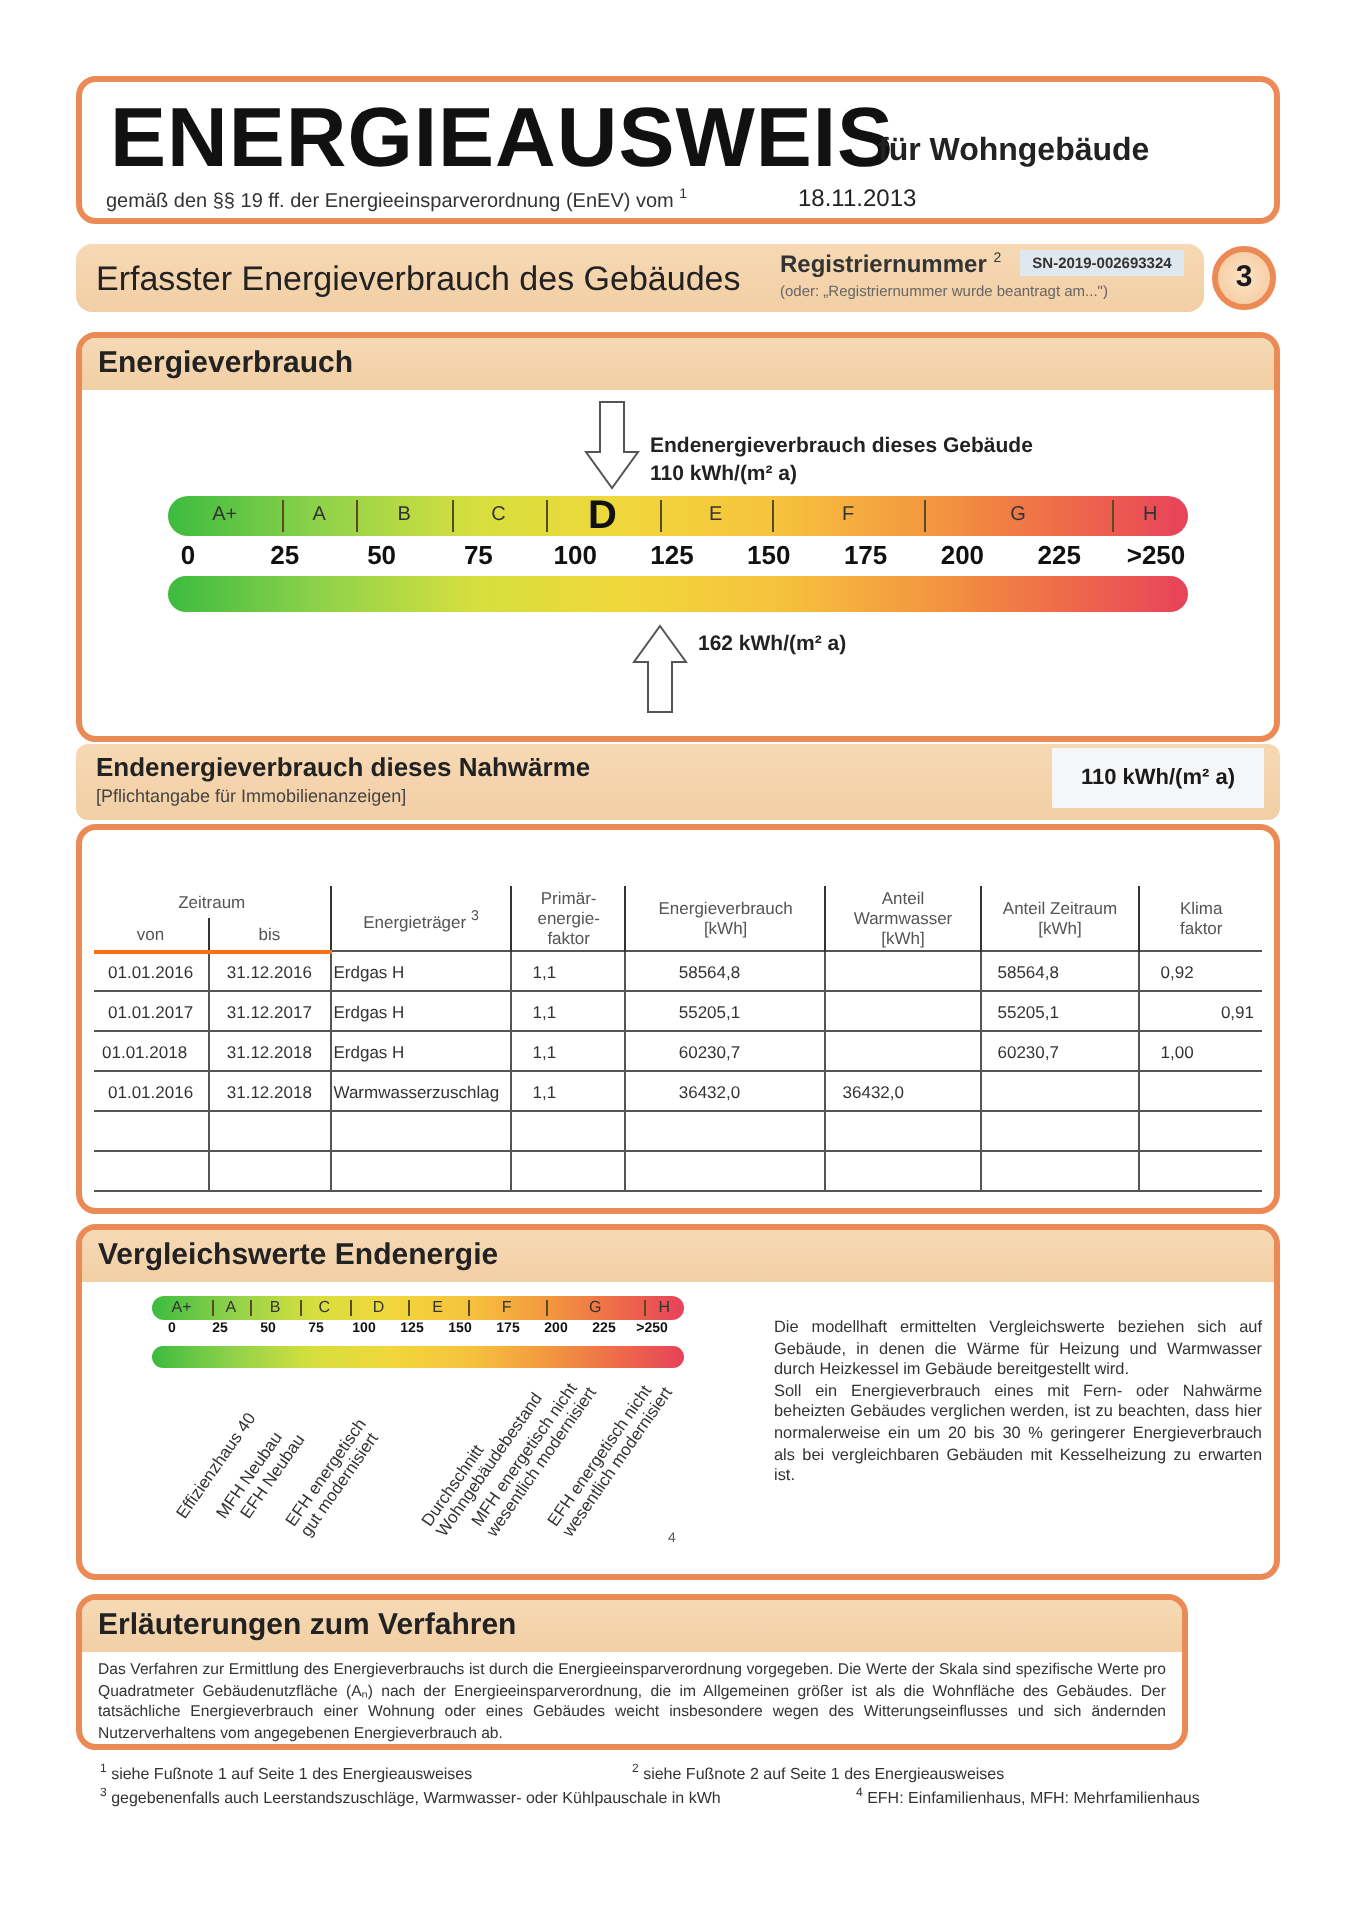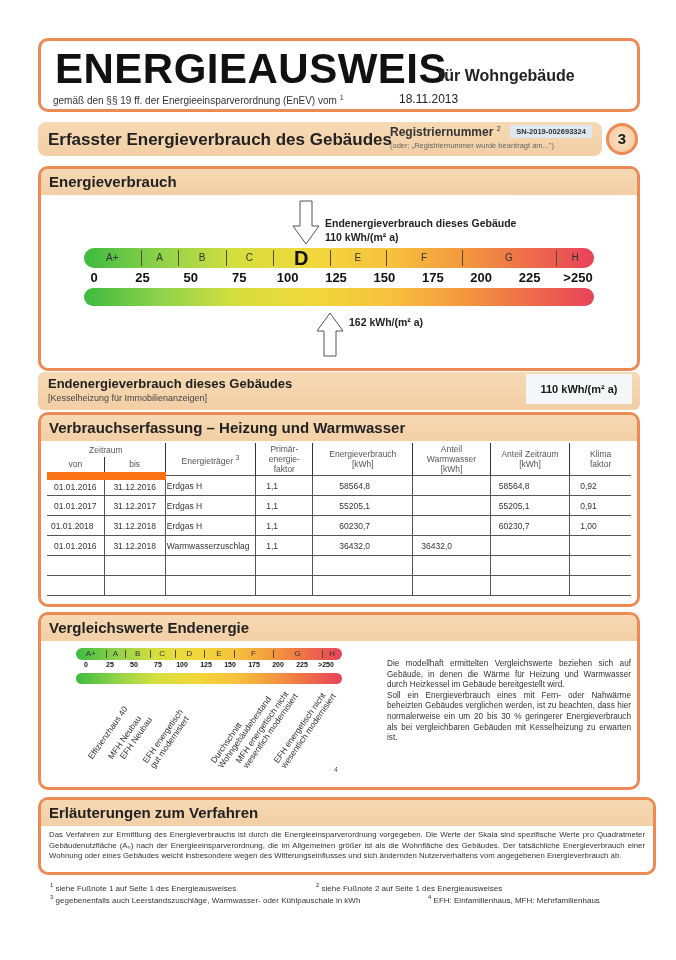--- a/index.html
+++ b/index.html
@@ -10,21 +10,21 @@
   
   #title-box { left: 38px; top: 38px; width: 602px; height: 74px; }
   #title-main { position: absolute; left: 14px; top: 4px; font-size: 42px; font-weight: bold; letter-spacing: 0.5px; color: #111; }
   #title-sub { position: absolute; left: 398px; top: 26px; font-size: 16px; font-weight: bold; color: #222; }
   #title-line { position: absolute; left: 12px; top: 53px; font-size: 10px; color: #333; }
   #title-line sup { font-size: 7px; }
   #title-date { position: absolute; left: 358px; top: 51px; font-size: 12px; color: #222; }
 
   
   #sec-head { left: 38px; top: 122px; width: 564px; height: 34px; border: none; border-radius: 8px; }
-  #sec-head-title { position: absolute; left: 10px; top: 8px; font-size: 17px; font-weight: bold; color: #222; }
+  #sec-head-title { position: absolute; left: 10px; top: 8px; font-size: 17px; font-weight: normal; color: #222; }
   #reg-label { position: absolute; left: 352px; top: 3px; font-size: 12px; font-weight: bold; color: #333; }
   #reg-label sup { font-size: 7px; font-weight: normal; }
   #reg-value { position: absolute; left: 472px; top: 3px; width: 82px; height: 13px; background: #dfe7ef; font-size: 7.5px; font-weight: bold; color: #333; text-align: center; line-height: 13px; }
   #reg-note { position: absolute; left: 352px; top: 19px; font-size: 7.5px; color: #666; }
   #page-badge { position: absolute; left: 606px; top: 123px; width: 32px; height: 32px; border-radius: 50%; border: 3px solid #ec8a55; background: radial-gradient(circle, #fbe4c6 0%, #f5c79a 100%); font-size: 15px; font-weight: bold; text-align: center; line-height: 26px; }
 
   
   #ev-box { left: 38px; top: 166px; width: 602px; height: 205px; }
   .sec-title-bar { position: absolute; left: 0; top: 0; right: 0; height: 26px; border-radius: 7px 7px 0 0; }
   .sec-title { position: absolute; left: 8px; top: 4px; font-size: 15px; font-weight: bold; color: #222; }
@@ -43,30 +43,30 @@
   #ee-val { position: absolute; left: 488px; top: 2px; width: 106px; height: 30px; background: #f5f6f8; font-size: 11px; font-weight: bold; text-align: center; line-height: 30px; }
 
   
   #tbl-box { left: 38px; top: 412px; width: 602px; height: 195px; }
   table { position: absolute; left: 6px; top: 28px; width: 584px; border-collapse: collapse; font-size: 8.5px; color: #333; }
   th { font-weight: normal; color: #555; border-left: 1px solid #333; padding: 1px 2px; text-align: center; line-height: 10px; }
   th:first-child { border-left: none; }
   td { border: 1px solid #555; height: 20px; padding: 0 4px; }
   tr td:first-child { border-left: none; }
   tr td:last-child { border-right: none; }
-  thead tr.h2 th { border-bottom: 8px solid #f97316; }
+  thead tr.h2 th { border-bottom: 2px solid #f97316; }
 
   
   #vg-box { left: 38px; top: 612px; width: 602px; height: 178px; }
   #vg-text { position: absolute; left: 346px; top: 44px; width: 244px; font-size: 8.2px; line-height: 10.6px; color: #333; text-align: justify; }
   .rot { position: absolute; font-size: 8.5px; color: #333; transform-origin: left bottom; transform: rotate(-55deg); white-space: nowrap; line-height: 9px; }
   #vg-note { position: absolute; left: 334px; top: 766px; font-size: 7px; color: #555; }
 
   
-  #er-box { left: 38px; top: 797px; width: 618px; height: 78px; }
+  #er-box { left: 38px; top: 797px; width: 556px; height: 78px; }
   #er-text { position: absolute; left: 8px; top: 30px; right: 8px; font-size: 7.8px; line-height: 10.5px; color: #333; text-align: justify; }
 
   
   .fn { position: absolute; font-size: 8px; color: #333; }
   .fn sup { font-size: 6px; }
 </style>
 </head>
 <body>
 
 <div class="box" id="title-box">
@@ -133,29 +133,26 @@
 </div>
 
 <svg class="arrow" style="left:315px; top:312px;" width="30" height="46">
   <path d="M15 1 L28 19 H21 V44 H9 V19 H2 Z" fill="#fff" stroke="#555" stroke-width="1"></path>
 </svg>
 <div class="arrow-text" style="left:349px; top:315px;">
   <div>162 kWh/(m² a)</div>
 </div>
 
 <div class="box hdr-bg" id="ee-box">
-  <div id="ee-title">Endenergieverbrauch dieses Gebäudes</div>
-  <div id="ee-sub">[Kesselheizung für Immobilienanzeigen]</div>
+  <div id="ee-title">Endenergieverbrauch dieses Nahwärme</div>
+  <div id="ee-sub">[Pflichtangabe für Immobilienanzeigen]</div>
   <div id="ee-val">110 kWh/(m² a)</div>
 </div>
 
 <div class="box" id="tbl-box">
-  <div class="sec-title-bar hdr-bg">
-    <div class="sec-title">Verbrauchserfassung – Heizung und Warmwasser</div>
-  </div>
   <table>
     <colgroup>
       <col style="width:56px">
         <col style="width:60px">
         <col style="width:78px">
         <col style="width:56px">
       <col style="width:98px">
         <col style="width:76px">
         <col style="width:78px">
         <col style="width:60px">
@@ -194,21 +191,21 @@
           <td style="padding-left: 10px;">0,92</td>
         </tr>
         <tr>
           <td style="text-align: center;">01.01.2017</td>
           <td style="text-align: center;">31.12.2017</td>
           <td style="padding-left: 1px;">Erdgas H</td>
           <td style="padding-left: 10px;">1,1</td>
           <td style="padding-left: 26px;">55205,1</td>
           <td style="padding-left: 8px;"></td>
           <td style="padding-left: 8px;">55205,1</td>
-          <td style="padding-left: 10px;">0,91</td>
+          <td style="padding-left: 10px; text-align: right;">0,91</td>
         </tr>
         <tr>
           <td style="text-align: left;">01.01.2018</td>
           <td style="text-align: center;">31.12.2018</td>
           <td style="padding-left: 1px;">Erdgas H</td>
           <td style="padding-left: 10px;">1,1</td>
           <td style="padding-left: 26px;">60230,7</td>
           <td style="padding-left: 8px;"></td>
           <td style="padding-left: 8px;">60230,7</td>
           <td style="padding-left: 10px;">1,00</td>

